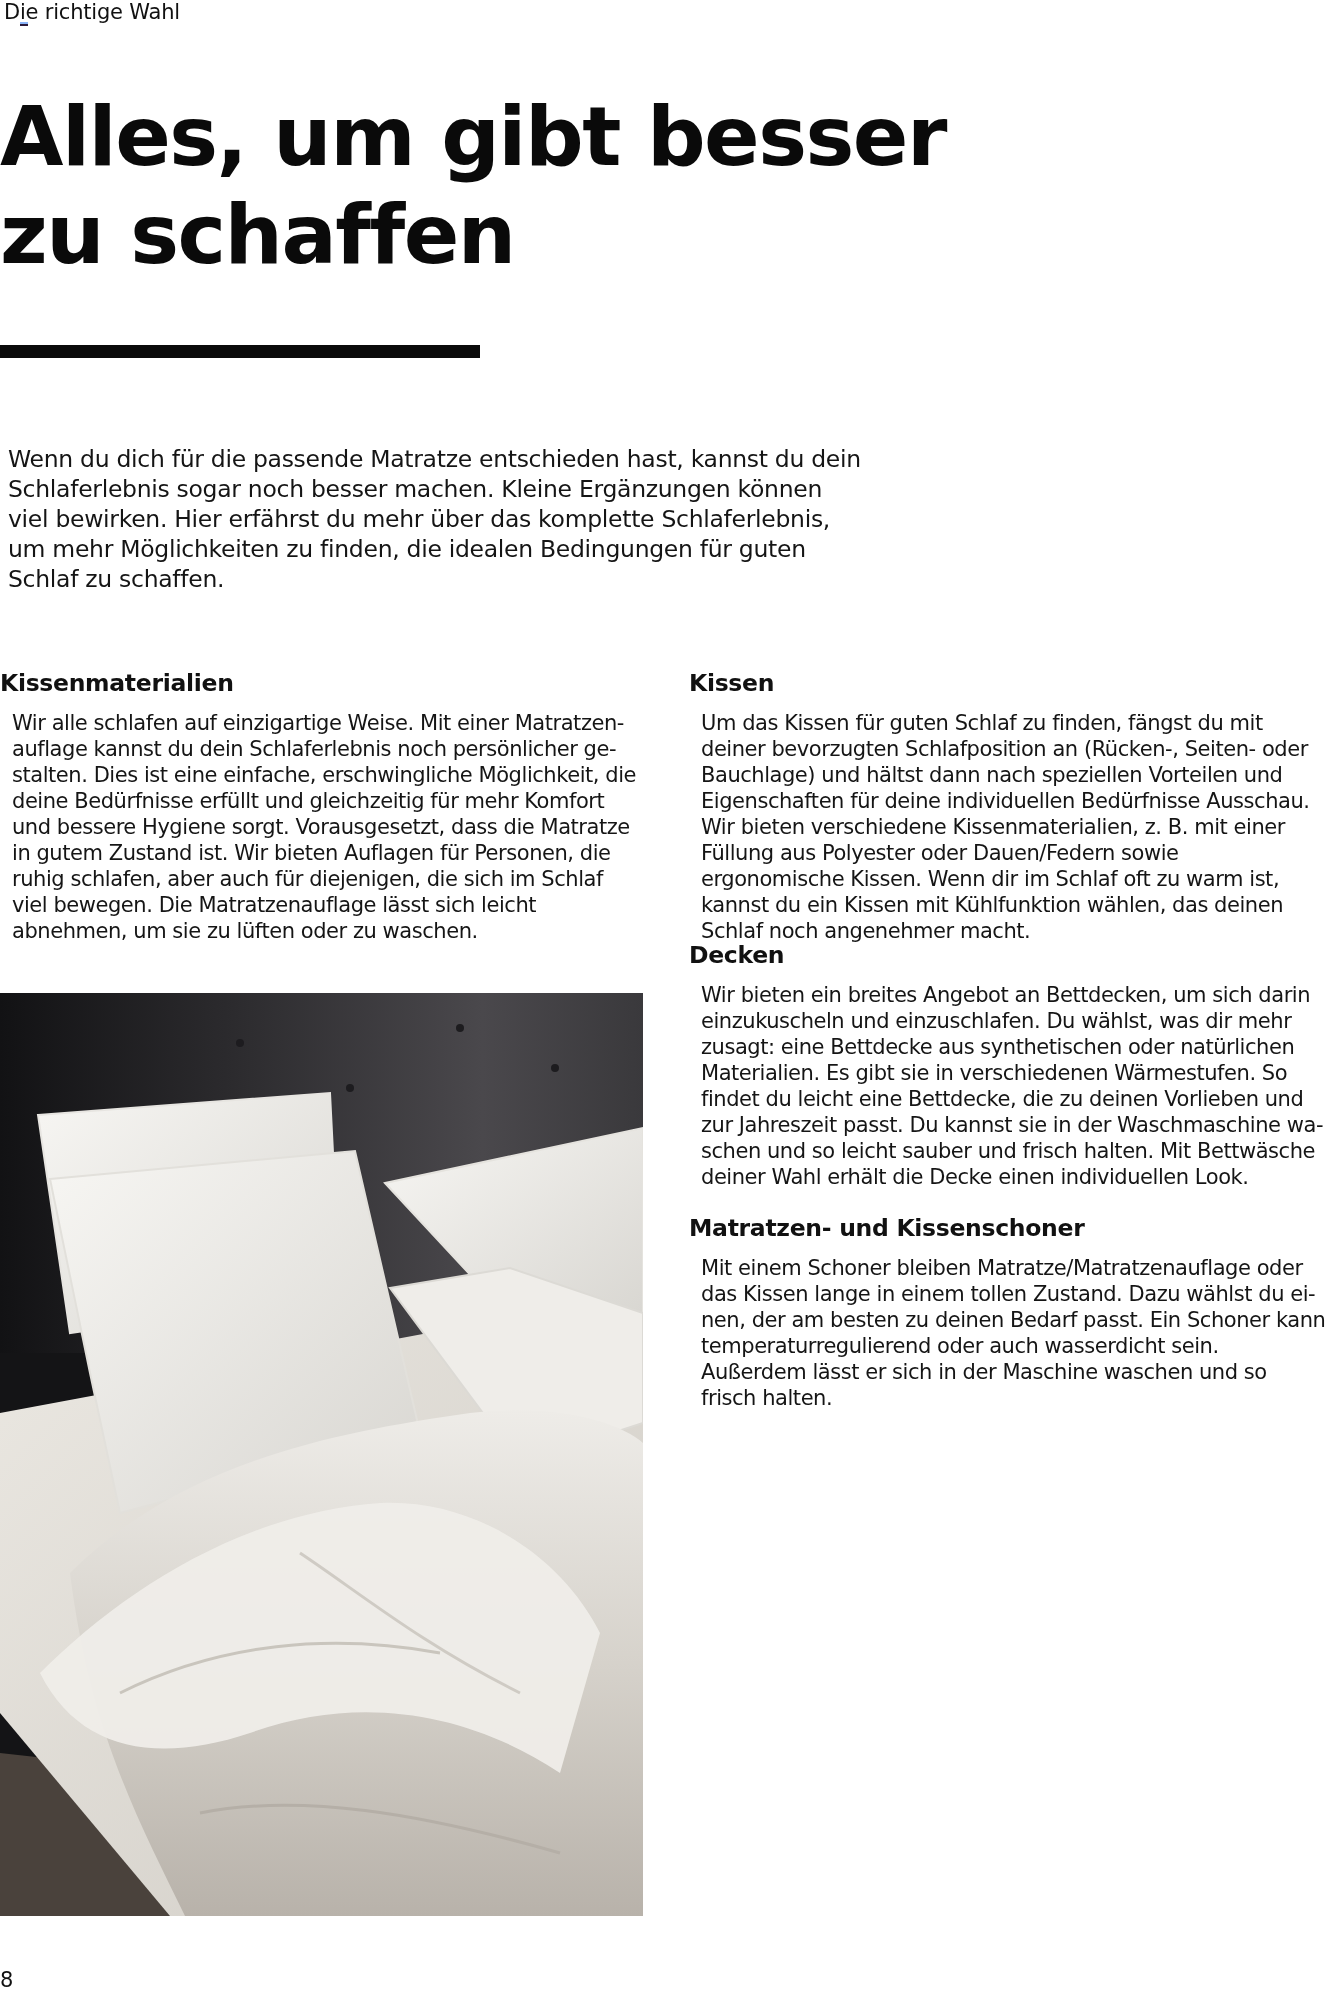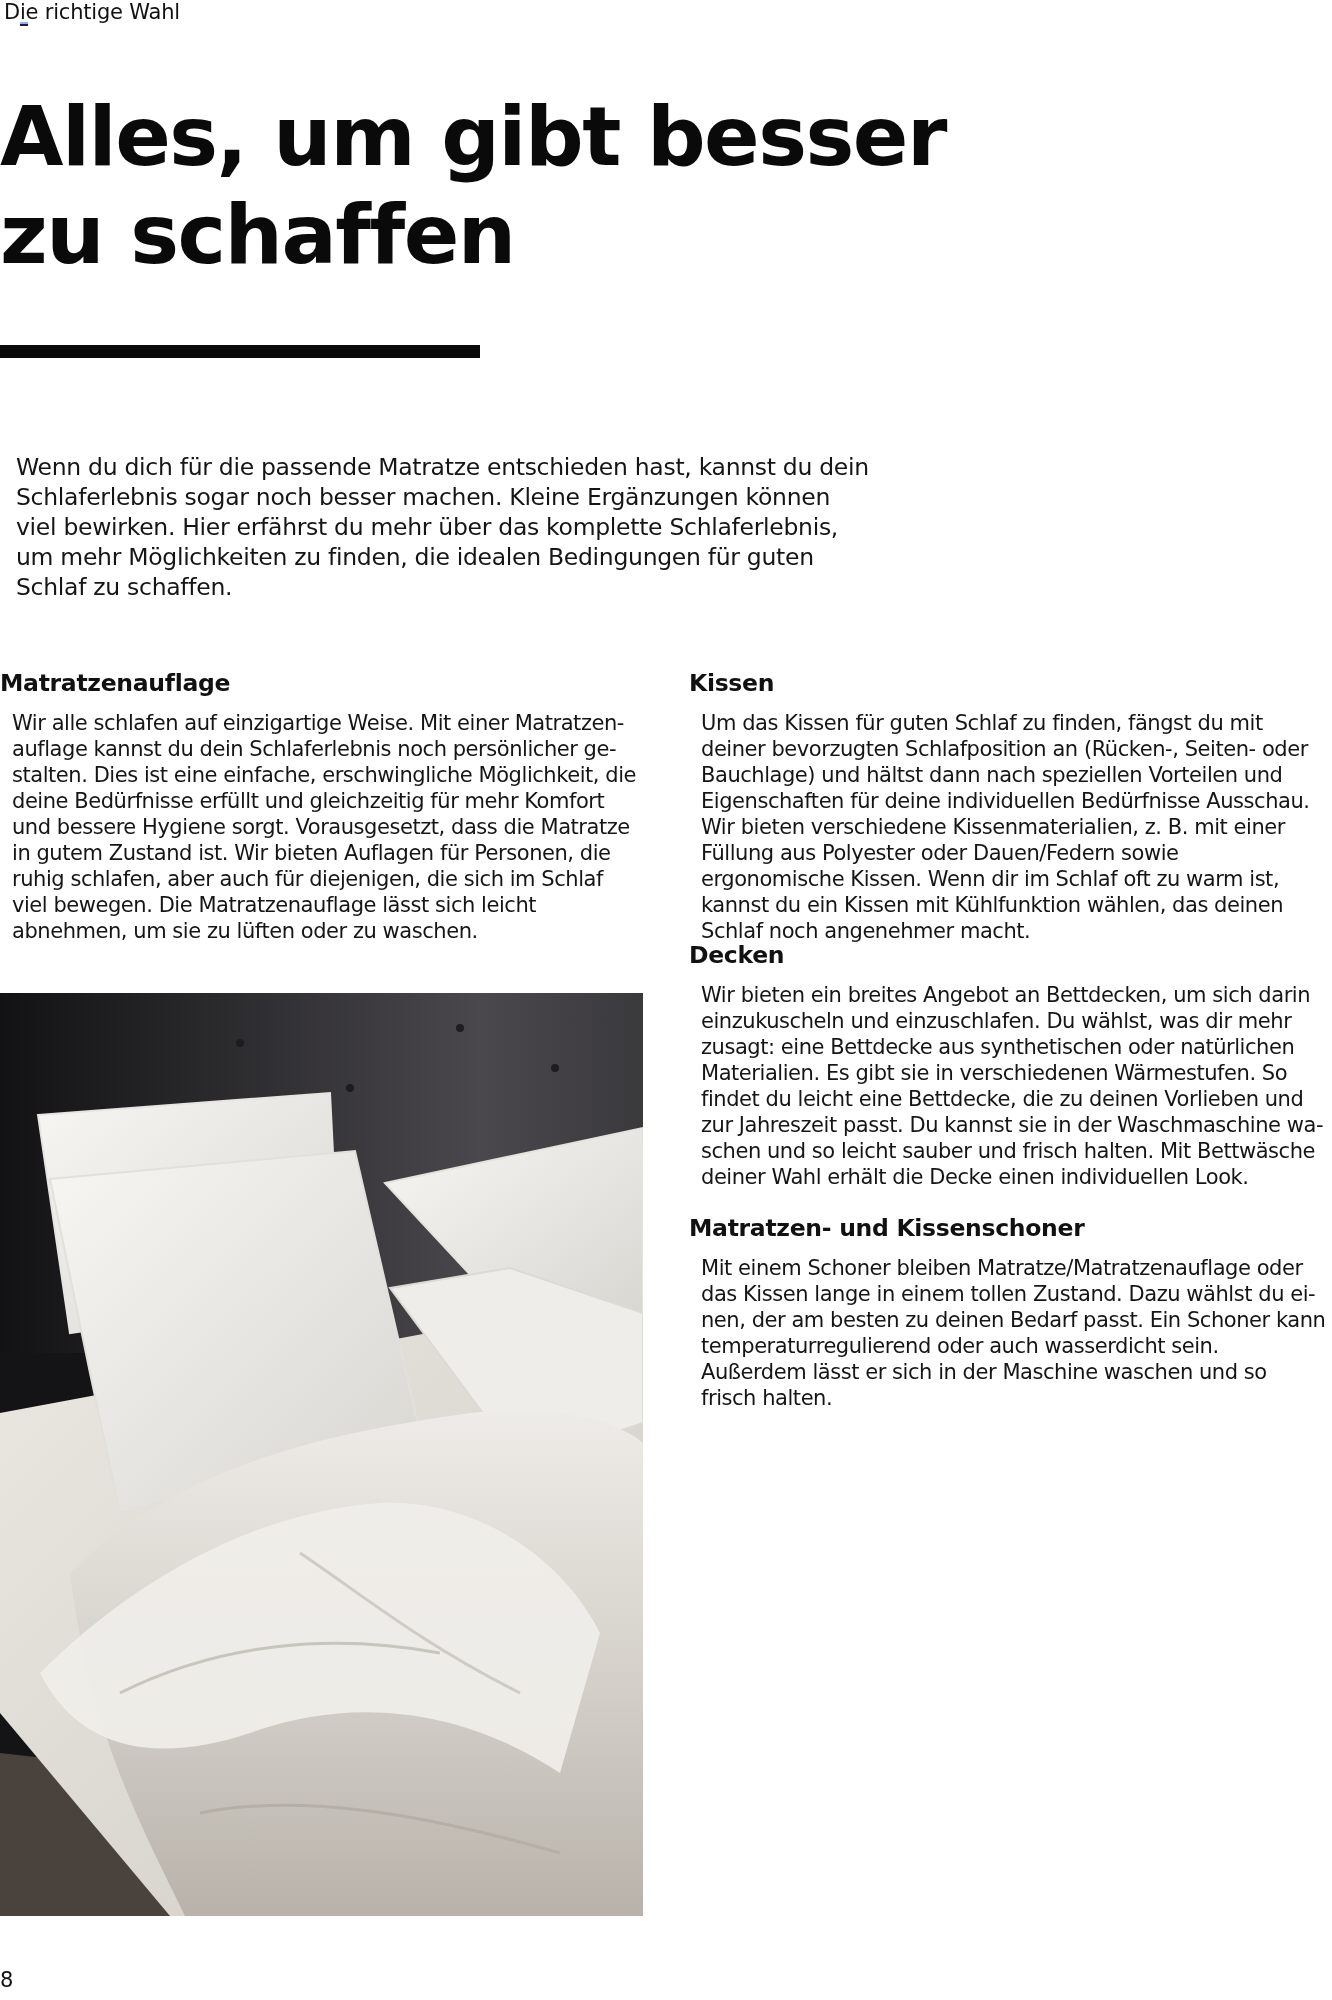--- a/index.html
+++ b/index.html
@@ -52,21 +52,21 @@
       top: 345px;
       width: 480px;
       height: 13px;
       background: #0a0a0a;
     }
     .intro {
       position: absolute;
       left: 0;
       top: 436px;
       width: 860px;
-      margin: 16px;
+      margin: 8px;
       font-size: 23.5px;
       line-height: 30px;
       color: #151515;
       letter-spacing: -0.3px;
     }
     .section {
       position: absolute;
       width: 660px;
     }
     .section h2 {
@@ -116,21 +116,21 @@
 
 <h1 class="title">
   <span>Alles, um gibt besser</span><br>
   <span>zu schaffen</span>
 </h1>
 <div class="title-rule"></div>
 
 <p class="intro">Wenn du dich für die passende Matratze entschieden hast, kannst du dein Schlaferlebnis sogar noch besser machen. Kleine Ergänzungen können viel bewirken. Hier erfährst du mehr über das komplette Schlaferlebnis, um mehr Möglichkeiten zu finden, die idealen Bedingungen für guten Schlaf zu schaffen.</p>
 
 <div class="section sec-left" style="top:668px;">
-  <h2>Matratzenauflage</h2>
+  <h2>Kissenmaterialien</h2>
   <p>Wir alle schlafen auf einzigartige Weise. Mit einer Matratzen­auflage kannst du dein Schlaferlebnis noch persönlicher ge­stalten. Dies ist eine einfache, erschwingliche Möglichkeit, die deine Bedürfnisse erfüllt und gleichzeitig für mehr Komfort und bessere Hygiene sorgt. Vorausgesetzt, dass die Matratze in gutem Zustand ist. Wir bieten Auflagen für Personen, die ruhig schlafen, aber auch für diejenigen, die sich im Schlaf viel bewegen. Die Matratzenauflage lässt sich leicht abnehmen, um sie zu lüften oder zu waschen.</p>
 </div>
 
 <div class="section sec-right" style="top:668px;">
   <h2>Kissen</h2>
   <p>Um das Kissen für guten Schlaf zu finden, fängst du mit deiner bevorzugten Schlafposition an (Rücken-, Seiten- oder Bauch­lage) und hältst dann nach speziellen Vorteilen und Eigenschaf­ten für deine individuellen Bedürfnisse Ausschau. Wir bieten verschiedene Kissenmaterialien, z. B. mit einer Füllung aus Poly­ester oder Dauen/Federn sowie ergonomische Kissen. Wenn dir im Schlaf oft zu warm ist, kannst du ein Kissen mit Kühlfunktion wählen, das deinen Schlaf noch angenehmer macht.</p>
 </div>
 
 <div class="section sec-right" style="top:940px;">
   <h2>Decken</h2>

